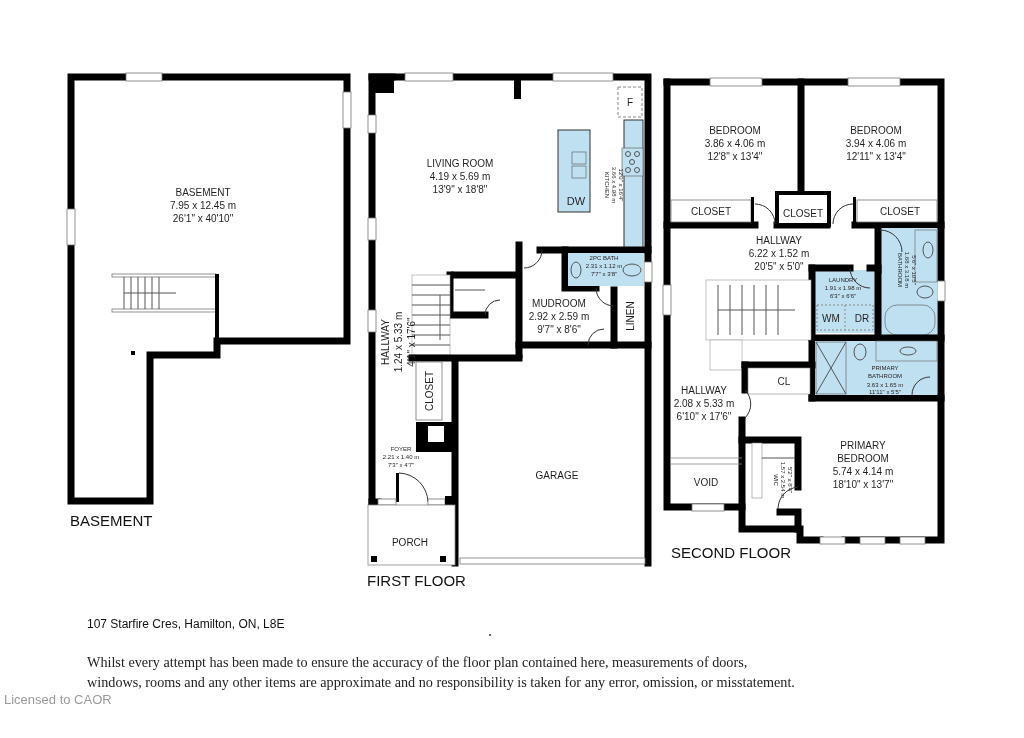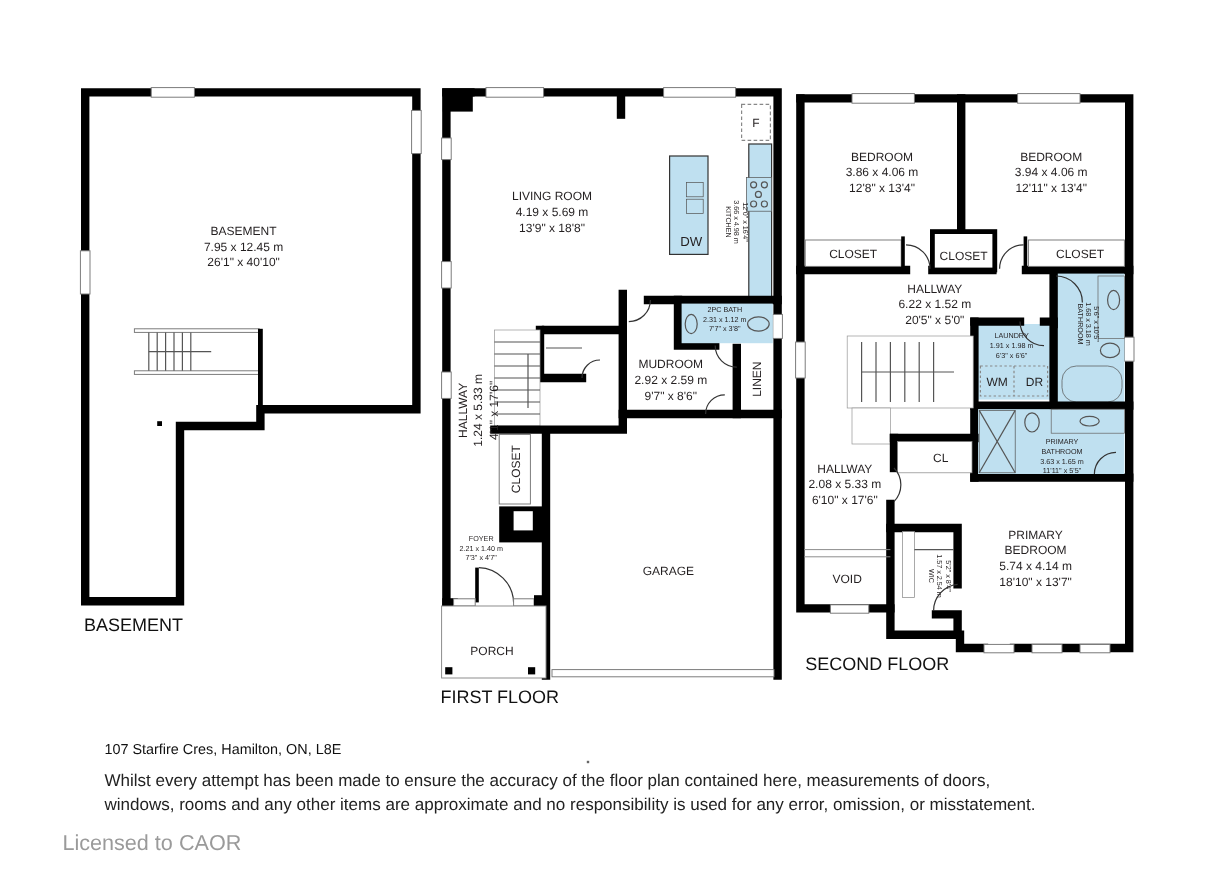--- a/index.html
+++ b/index.html
@@ -10,23 +10,23 @@
   .thin { stroke:#555; stroke-width:1; fill:none; }
   .win { fill:#fff; stroke:#777; stroke-width:0.8; }
   .blue { fill:#bfe0f0; stroke:#333; stroke-width:1; }
   .blue2 { fill:#bfe0f0; stroke:none; }
   .rl { font-family:"Liberation Sans", sans-serif; font-size:10px; fill:#231f20; text-anchor:middle; }
   .rs { font-family:"Liberation Sans", sans-serif; font-size:6px; fill:#231f20; text-anchor:middle; }
   .rm { font-family:"Liberation Sans", sans-serif; font-size:11px; fill:#231f20; text-anchor:middle; }
   .floor-title { font-family:"Liberation Sans", sans-serif; font-size:15px; fill:#111; }
   .door { stroke:#333; stroke-width:1; fill:none; }
   .footer { position:absolute; left:87px; top:617px; width:920px; }
-  .address { font-size:12px; color:#111; margin-bottom:10px; }
-  .disclaimer { font-size:14.2px; color:#222; line-height:20px; }
-  .license { position:absolute; left:4px; top:692px; font-size:18px; color:#9a9a9a;margin-left:48px; }
+  .address { font-size:12px; color:#111; margin-bottom:21px; }
+  .disclaimer { font-size:14.2px; color:#222; line-height:20px;font-family:Liberation Serif, serif; }
+  .license { position:absolute; left:4px; top:692px; font-size:13px; color:#9a9a9a; }
   .dot { position:absolute; left:489px; top:634px; width:2px; height:2px; background:#666; }
 </style>
 </head>
 <body>
 
 <svg id="plan" viewBox="0 0 1024 600" xmlns="http://www.w3.org/2000/svg">
 
   <g>
     <path class="wallline" d="M71,77 L347,77 L347,341 L217,341 L217,355 L150,355 L150,501 L71,501 Z"></path>
 
@@ -295,17 +295,17 @@
     <text class="rl" x="863" y="475">5.74 x 4.14 m</text>
     <text class="rl" x="863" y="488">18'10" x 13'7"</text>
     <text class="floor-title" x="671" y="558">SECOND FLOOR</text>
   </g>
 </svg>
 
 <div class="footer">
   <div class="address">107 Starfire Cres, Hamilton, ON, L8E</div>
   <div class="disclaimer">
     <div>Whilst every attempt has been made to ensure the accuracy of the floor plan contained here, measurements of doors,</div>
-    <div>windows, rooms and any other items are approximate and no responsibility is used for any error, omission, or misstatement.</div>
+    <div>windows, rooms and any other items are approximate and no responsibility is taken for any error, omission, or misstatement.</div>
   </div>
 </div>
 <div class="dot"></div>
 <div class="license">Licensed to CAOR</div>
 
 </body></html>

